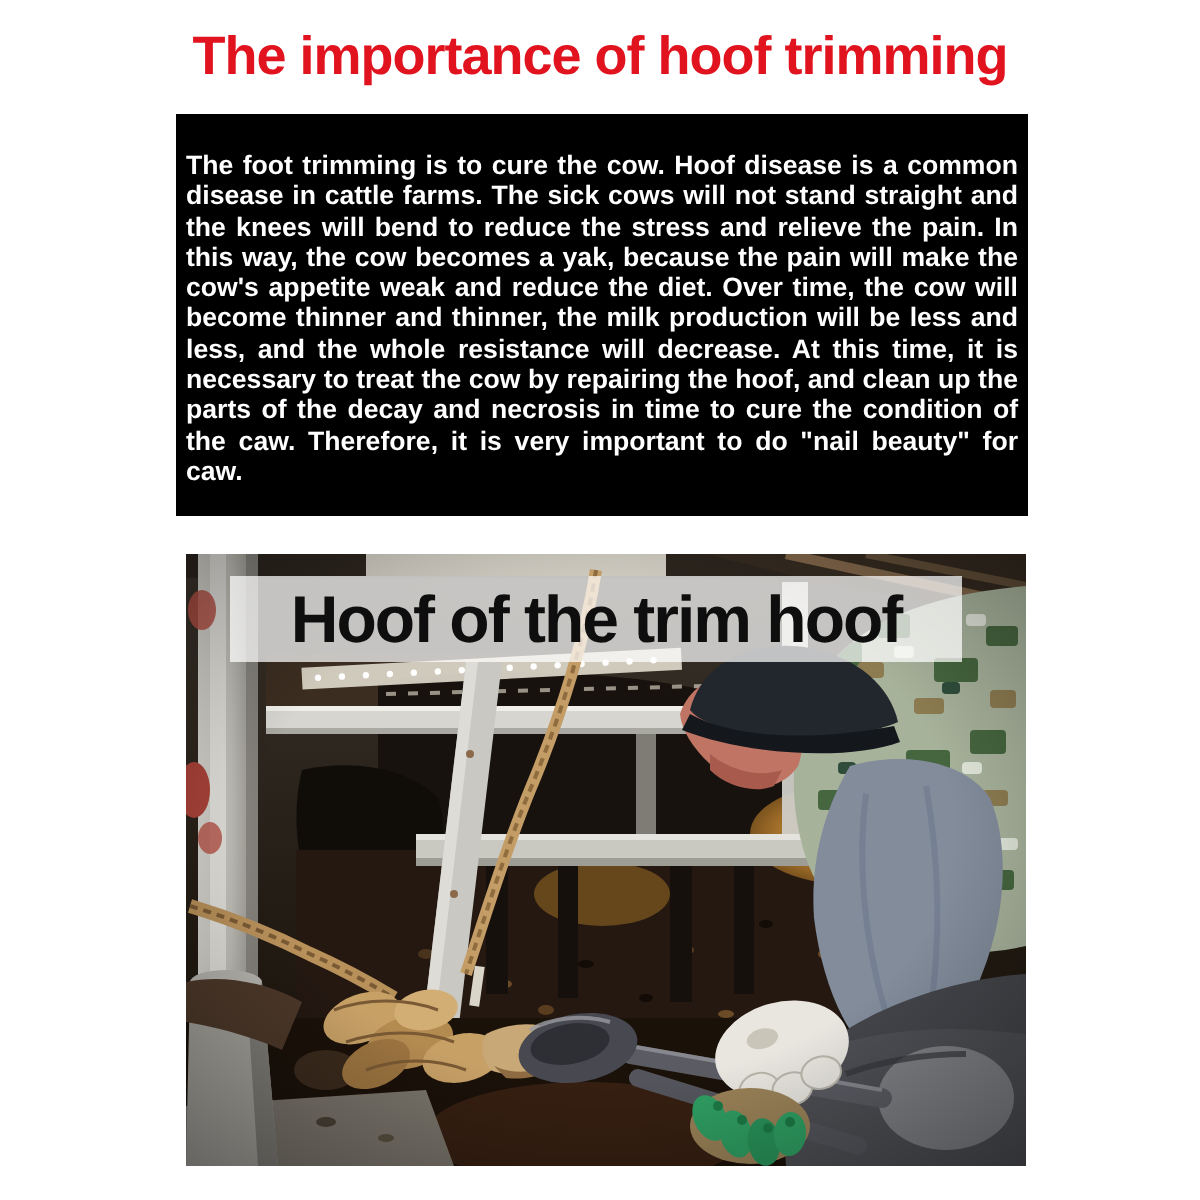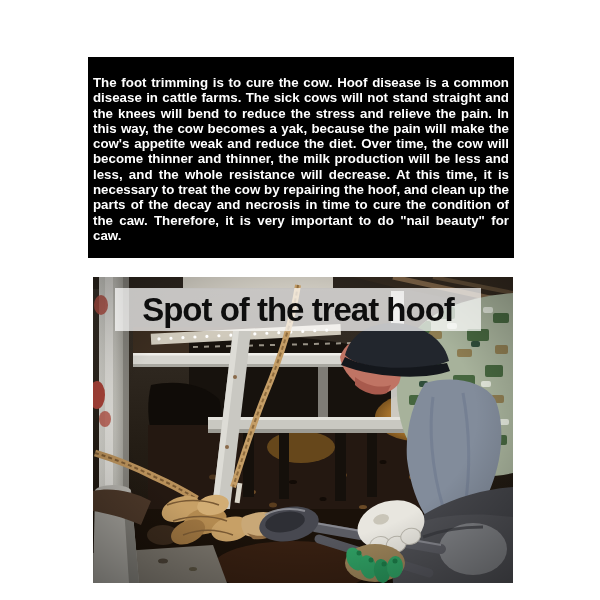--- a/index.html
+++ b/index.html
@@ -33,20 +33,21 @@
     display:flex;align-items:center;justify-content:center;
     font-size:33px;font-weight:bold;letter-spacing:-1px;
     color:var(--caption-text,#0e0e0e);white-space:nowrap;
   }
 </style>
 </head>
 <body>
 
 <div class="stage">
 
+  <h1 class="title">The importance of hoof trimming</h1>
 
   <section class="panel">
     <p class="panel-text">The foot trimming is to cure the cow. Hoof disease is a common disease in cattle farms. The sick cows will not stand straight and the knees will bend to reduce the stress and relieve the pain. In this way, the cow becomes a yak, because the pain will make the cow's appetite weak and reduce the diet. Over time, the cow will become thinner and thinner, the milk production will be less and less, and the whole resistance will decrease. At this time, it is necessary to treat the cow by repairing the hoof, and clean up the parts of the decay and necrosis in time to cure the condition of the caw. Therefore, it is very important to do "nail beauty" for caw.</p>
   </section>
 
   <figure class="photo">
     <svg viewBox="0 0 420 306" preserveAspectRatio="none" aria-hidden="true">
       <defs>
         <linearGradient id="bgGrad" x1="0" y1="0" x2="0" y2="1">
           <stop offset="0" stop-color="#3a332b"></stop>
@@ -272,17 +273,17 @@
           <circle cx="278" cy="283" r="2.5" fill="#1c7a47"></circle>
           <circle cx="291" cy="287" r="2.5" fill="#1c7a47"></circle>
           <circle cx="302" cy="284" r="2.5" fill="#1c7a47"></circle>
         </g>
       </g>
 
       <rect width="420" height="306" fill="url(#vig)"></rect>
     </svg>
 
     <figcaption class="caption">
-      <span>Spot of the treat hoof</span>
+      <span>Hoof of the trim hoof</span>
     </figcaption>
   </figure>
 
 </div>
 
 </body></html>

